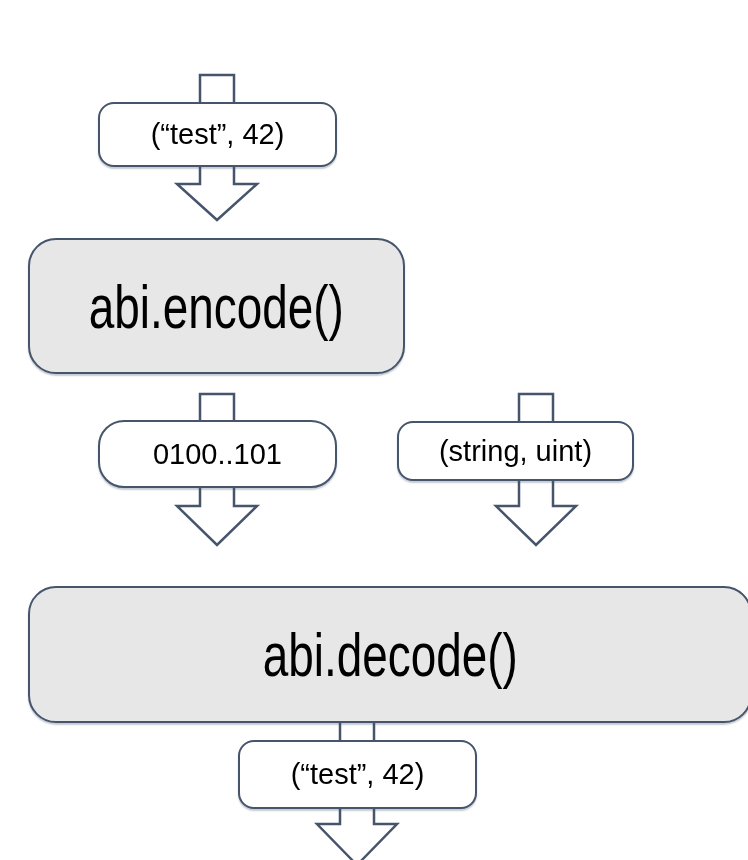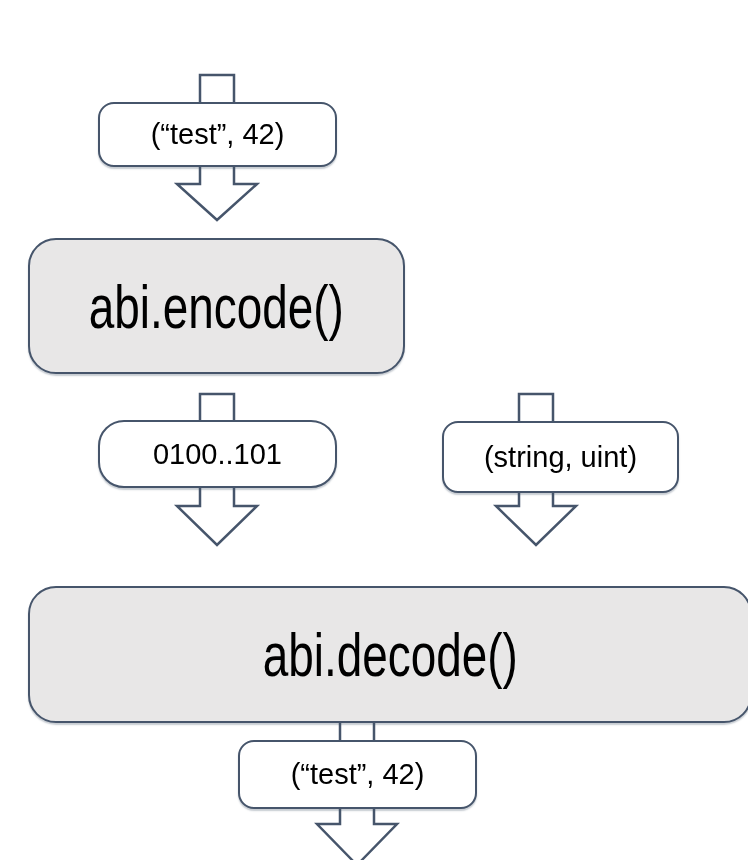--- a/index.html
+++ b/index.html
@@ -76,21 +76,21 @@
   </div>
 
   <div class="node process-node" style="left:28px; top:206px; width:377px; height:136px;">
     <span class="squeeze">abi.encode()</span>
   </div>
 
   <div class="node label-node" style="left:98px; top:388px; width:239px; height:68px;border-radius:26px;">
     <span>0100..101</span>
   </div>
 
-  <div class="node label-node" style="left:442px; top:389px; width:237px; height:72px;">
+  <div class="node label-node" style="left:397px; top:389px; width:237px; height:60px;">
     <span>(string, uint)</span>
   </div>
 
   <div class="node process-node" style="left:28px; top:554px; width:724px; height:137px;">
     <span class="squeeze">abi.decode()</span>
   </div>
 
   <div class="node label-node" style="left:238px; top:708px; width:239px; height:69px;">
     <span>(“test”, 42)</span>
   </div>

